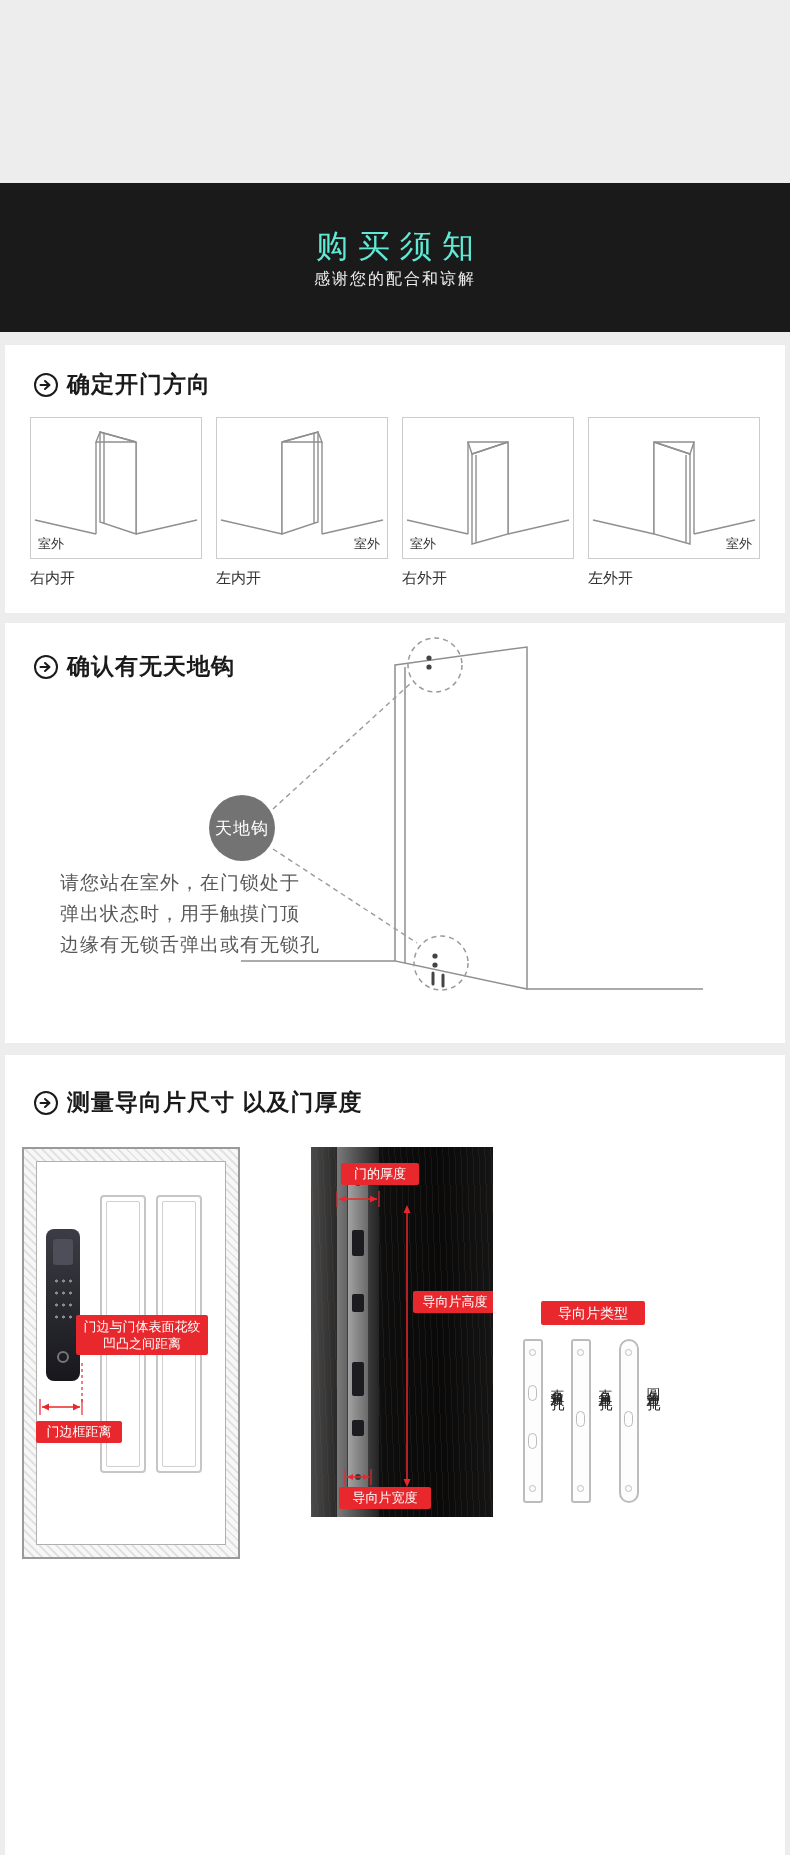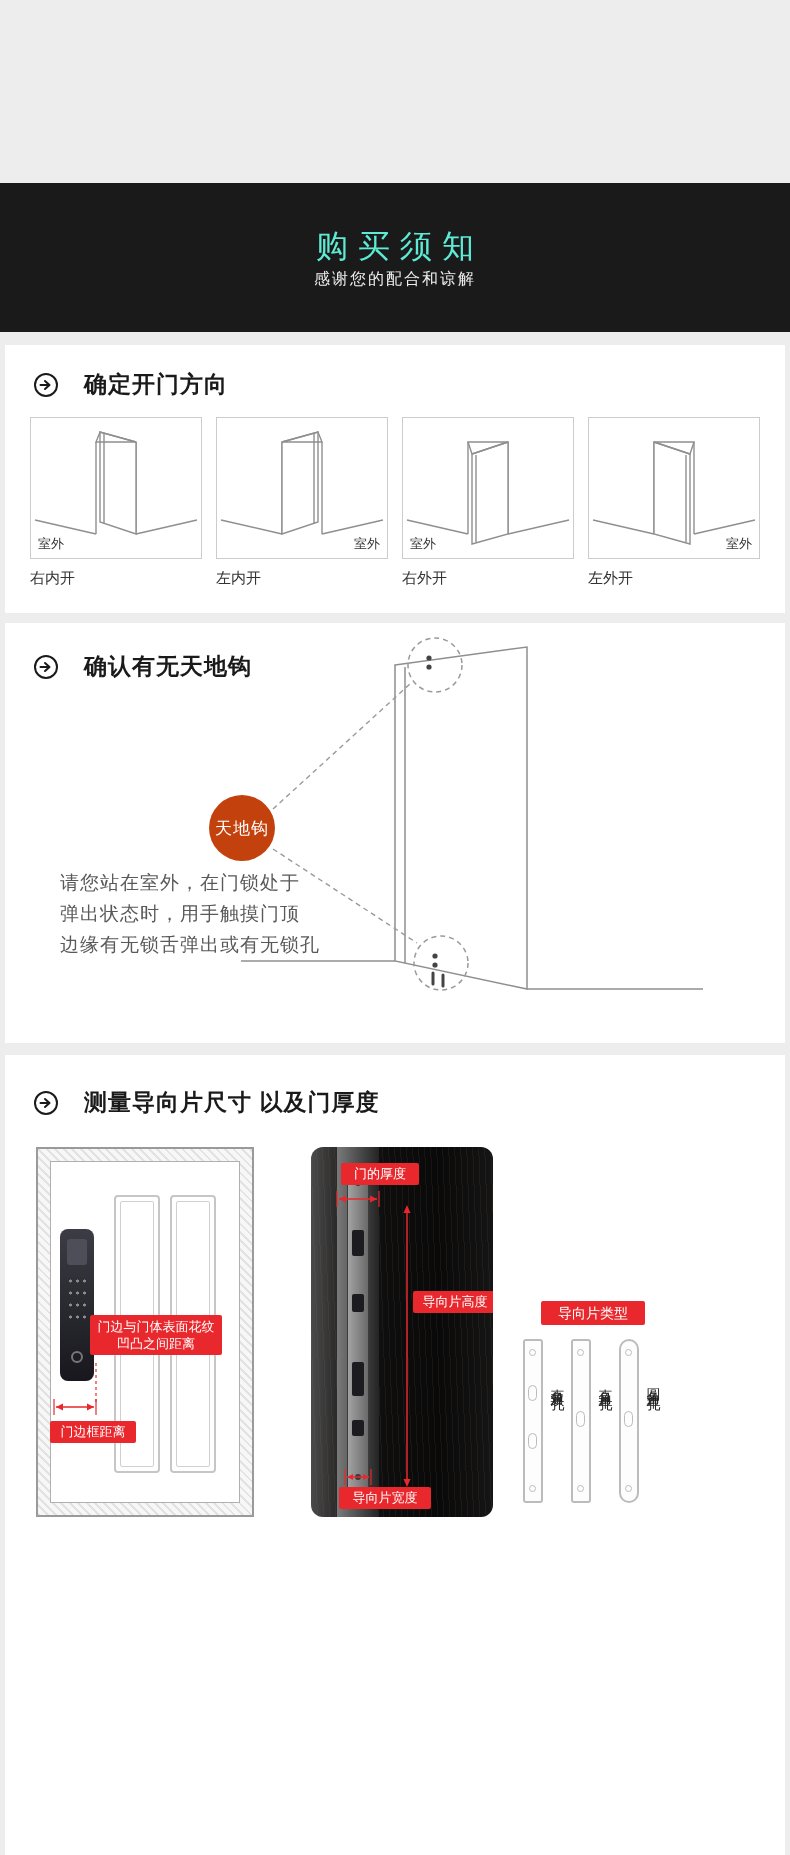--- a/index.html
+++ b/index.html
@@ -28,62 +28,62 @@
 
   
   .notice{position:absolute;top:183px;left:0;width:790px;height:149px;background:#1a1a1a;
           display:flex;flex-direction:column;align-items:center;justify-content:center;}
   .notice-title{font-size:32px;color:#5eead4;letter-spacing:10px;text-indent:10px;}
   .notice-sub{font-size:16px;color:#eeeeee;letter-spacing:2px;}
 
   
   .card{position:absolute;left:5px;width:780px;background:#ffffff;}
   .card1{top:345px;height:268px;} .card2{top:623px;height:420px;} .card3{top:1055px;height:800px;}
-  .sec-head{position:absolute;left:28px;display:flex;align-items:center;gap:25px;}
+  .sec-head{position:absolute;left:28px;display:flex;align-items:center;gap:8px;}
   .sec-icon{width:26px;height:26px;flex:none;}
   .sec-title{font-size:23px;font-weight:700;color:#1a1a1a;letter-spacing:1px;}
 
   
   .door-box{position:absolute;top:72px;width:172px;height:142px;border:1px solid #cccccc;
             box-sizing:border-box;background:#fff;}
   .db1{left:25px;} .db2{left:211px;} .db3{left:397px;} .db4{left:583px;}
   .outside-label{position:absolute;bottom:5px;font-size:13px;color:#333;}
   .out-left{left:7px;} .out-right{right:7px;}
   .door-caption{position:absolute;top:224px;width:172px;font-size:15px;color:#333;}
 
   
   .hook-svg{position:absolute;top:0;left:0;}
   .hook-badge{position:absolute;left:204px;top:172px;width:66px;height:66px;border-radius:50%;
-              background:#c2410c;color:#fff;display:flex;align-items:center;justify-content:center;
+              background:#737373;color:#fff;display:flex;align-items:center;justify-content:center;
               font-size:17px;letter-spacing:1px;}
   .hook-text{position:absolute;left:55px;top:244px;font-size:19px;color:#595959;line-height:31px;letter-spacing:1px;}
 
   
-  .ldia{position:absolute;left:31px;top:92px;width:218px;height:370px;border:2px solid #9a9a9a;
+  .ldia{position:absolute;left:17px;top:92px;width:218px;height:412px;border:2px solid #9a9a9a;
         box-sizing:border-box;background:repeating-linear-gradient(45deg,#e2e2e2 0 2px,#f7f7f7 2px 6px);padding-left:8px;}
   .ldia-inner{position:absolute;left:12px;top:12px;right:12px;bottom:12px;background:#fff;border:1px solid #b0b0b0;}
   .lock{position:absolute;left:22px;top:80px;width:34px;height:152px;border-radius:8px;
         background:linear-gradient(180deg,#3c3c44,#17171d);}
   .lock .scr{position:absolute;left:7px;top:10px;width:20px;height:26px;background:#4e4e58;border-radius:3px;}
   .lock .pad{position:absolute;left:7px;top:46px;width:20px;height:48px;
              background-image:radial-gradient(circle,#8a8a94 1.3px,rgba(0,0,0,0) 1.8px);background-size:7px 12px;}
   .lock .fp{position:absolute;left:11px;top:122px;width:12px;height:12px;border:2px solid #777;border-radius:50%;box-sizing:border-box;}
   .panelb{position:absolute;width:46px;height:128px;border:2px solid #c6c6c6;border-radius:4px;box-sizing:border-box;}
   .pb1{left:76px;top:46px;} .pb2{left:132px;top:46px;} .pb3{left:76px;top:196px;} .pb4{left:132px;top:196px;}
   .panelb i{position:absolute;left:4px;top:4px;right:4px;bottom:4px;border:1px solid #d0d0d0;border-radius:2px;display:block;}
   .lsvg,.msvg{position:absolute;top:0;left:0;}
 
   .redbox{position:absolute;background:#e8282d;color:#fff;text-align:center;font-size:13px;
           line-height:22px;height:22px;border-radius:2px;}
   .redbox-multi{position:absolute;background:#e8282d;color:#fff;text-align:center;font-size:13px;
           line-height:17px;border-radius:2px;padding:3px 2px;}
 
   .mphoto{position:absolute;left:306px;top:92px;width:182px;height:370px;overflow:hidden;
     background:repeating-linear-gradient(88deg,rgba(150,120,90,.10) 0 1px,rgba(0,0,0,0) 1px 6px),
-      linear-gradient(90deg,#4a4a4a 0%,#222 18%,#0e0e0e 40%,#090909 70%,#151515 100%);border-radius:12px;}
+      linear-gradient(90deg,#4a4a4a 0%,#222 18%,#0e0e0e 40%,#090909 70%,#151515 100%);}
   .medge{position:absolute;left:26px;top:0;width:42px;height:370px;
          background:linear-gradient(90deg,#7a7a7a,#4a4a4a 55%,#242424);}
   .mplate{position:absolute;left:36px;top:26px;width:22px;height:316px;border:1px solid #3c3c3c;
           background:linear-gradient(90deg,#a2a2a2,#6a6a6a);box-sizing:border-box;}
   .mplate .s{position:absolute;left:7px;width:6px;height:6px;border-radius:50%;background:#3a3a3a;}
   .mplate .slot{position:absolute;left:4px;width:12px;background:#1c1c20;border-radius:2px;}
 
   .tplate{position:absolute;top:284px;width:20px;height:164px;border:2px solid #bcbcbc;
           background:#fdfdfd;box-sizing:border-box;}
   .tp1{left:518px;border-radius:3px;} .tp2{left:566px;border-radius:3px;} .tp3{left:614px;border-radius:10px;}

